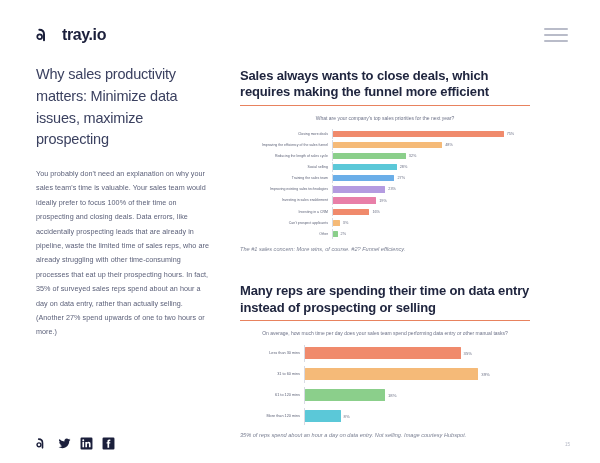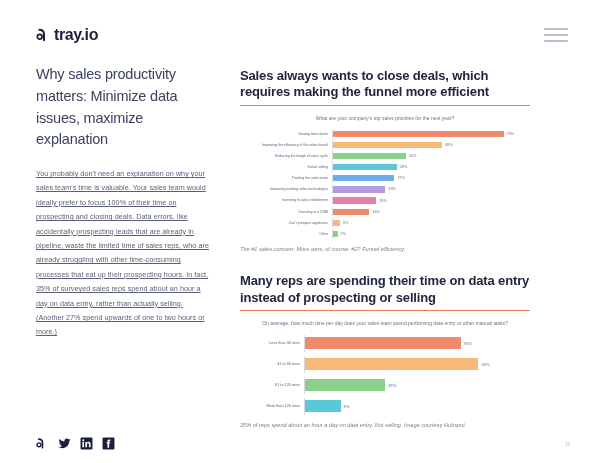--- a/index.html
+++ b/index.html
@@ -6,33 +6,33 @@
   body{
     width:600px;height:463px;overflow:hidden;
     background:#ffffff;
     font-family:"Liberation Sans", sans-serif;
     color:#2b2f4a;
     position:relative;
   }
   .page{position:absolute;inset:0;background:#fff;}
 
   
-  .logo{position:absolute;left:36px;top:26px;display:flex;align-items:center;gap:2px;}
+  .logo{position:absolute;left:36px;top:26px;display:flex;align-items:center;gap:10px;}
   .logo-mark{width:16px;height:16px;position:relative;}
   .logo-text{font-size:16px;font-weight:700;letter-spacing:-0.4px;color:#1b1f3b;}
   .hamburger{position:absolute;right:32px;top:28px;width:24px;display:flex;flex-direction:column;gap:4px;cursor:pointer;}
   .hamburger span{display:block;height:2px;background:#b9bcc9;border-radius:1px;}
 
   
   .left-col{position:absolute;left:36px;top:64px;width:175px;}
   .headline{
     font-size:14.5px;line-height:1.5;font-weight:400;color:#3b4160;
     letter-spacing:-0.2px;margin:0 0 16px 0;
   }
-  .body-copy{font-size:7.2px;line-height:2.0;color:#5a5f78;margin:0 0 12px 0;letter-spacing:0.05px;text-decoration:underline;}
+  .body-copy{font-size:7.2px;line-height:2.0;color:#5a5f78;margin:0 0 12px 0;letter-spacing:0.05px;}
   .body-copy:last-child{margin-bottom:0;}
 
   
   .right-col{position:absolute;left:240px;top:68px;width:290px;}
   .sec{margin-bottom:8px;}
   .sec-title{
     font-size:13px;font-weight:700;line-height:1.25;color:#20263f;
     margin:0 0 4px 0;letter-spacing:-0.15px;
   }
   .rule{height:1.2px;background:#e8825e;width:100%;margin-bottom:9px;}
@@ -83,21 +83,21 @@
     <span class="logo-text">tray.io</span>
   </div>
 
   <div class="hamburger">
     <span></span>
     <span></span>
     <span></span>
   </div>
 
   <div class="left-col">
-    <h1 class="headline">Why sales productivity matters: Minimize data issues, maximize explanation</h1>
+    <h1 class="headline">Why sales productivity matters: Minimize data issues, maximize prospecting</h1>
     <p class="body-copy">You probably don't need an explanation on why your sales team's time is valuable. Your sales team would ideally prefer to focus 100% of their time on prospecting and closing deals. Data errors, like accidentally prospecting leads that are already in pipeline, waste the limited time of sales reps, who are already struggling with other time-consuming processes that eat up their prospecting hours. In fact, 35% of surveyed sales reps spend about an hour a day on data entry, rather than actually selling. (Another 27% spend upwards of one to two hours or more.)</p>
   </div>
 
   <div class="right-col">
 
     <div class="sec">
       <h2 class="sec-title">Sales always wants to close deals, which requires making the funnel more efficient</h2>
       <div class="rule"></div>
       <div class="chart-sub">What are your company's top sales priorities for the next year?</div>
       <div class="chart chart1" id="chart1">
@@ -168,21 +168,21 @@
             <div class="blabel">Other</div>
             <div class="btrack">
               <div class="bbar" style="width: 4.55px; background: rgb(139, 207, 139);"></div>
               <span class="bval">2%</span>
             </div>
           </div>
         </div>
       <p class="caption">The #1 sales concern: More wins, of course. #2? Funnel efficiency.</p>
     </div>
 
-    <div class="sec" style="margin-top:20px;">
+    <div class="sec" style="margin-top:30px;">
       <h2 class="sec-title">Many reps are spending their time on data entry instead of prospecting or selling</h2>
       <div class="rule"></div>
       <div class="chart-sub">On average, how much time per day does your sales team spend performing data entry or other manual tasks?</div>
       <div class="chart chart2" id="chart2">
           <div class="brow">
             <div class="blabel">Less than 30 mins</div>
             <div class="btrack">
               <div class="bbar" style="width: 155.556px; background: rgb(240, 138, 108);"></div>
               <span class="bval">35%</span>
             </div>

